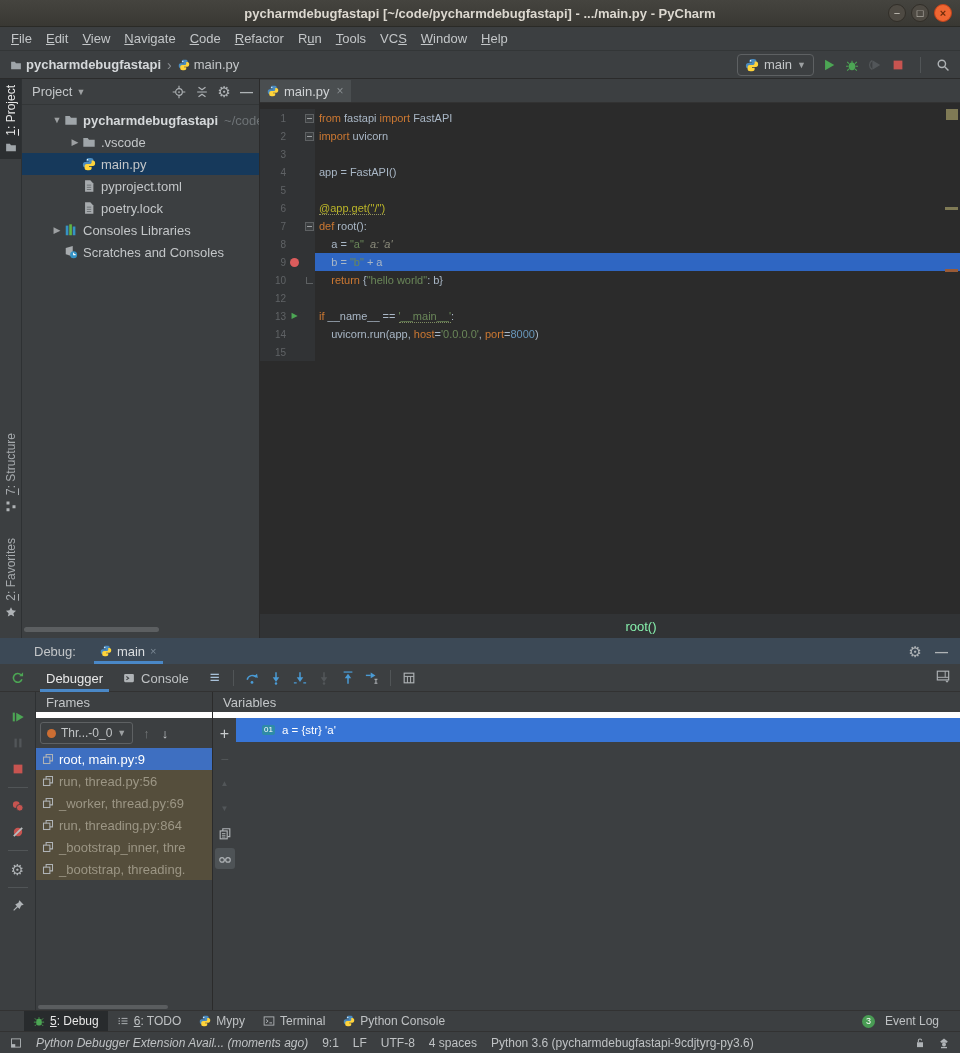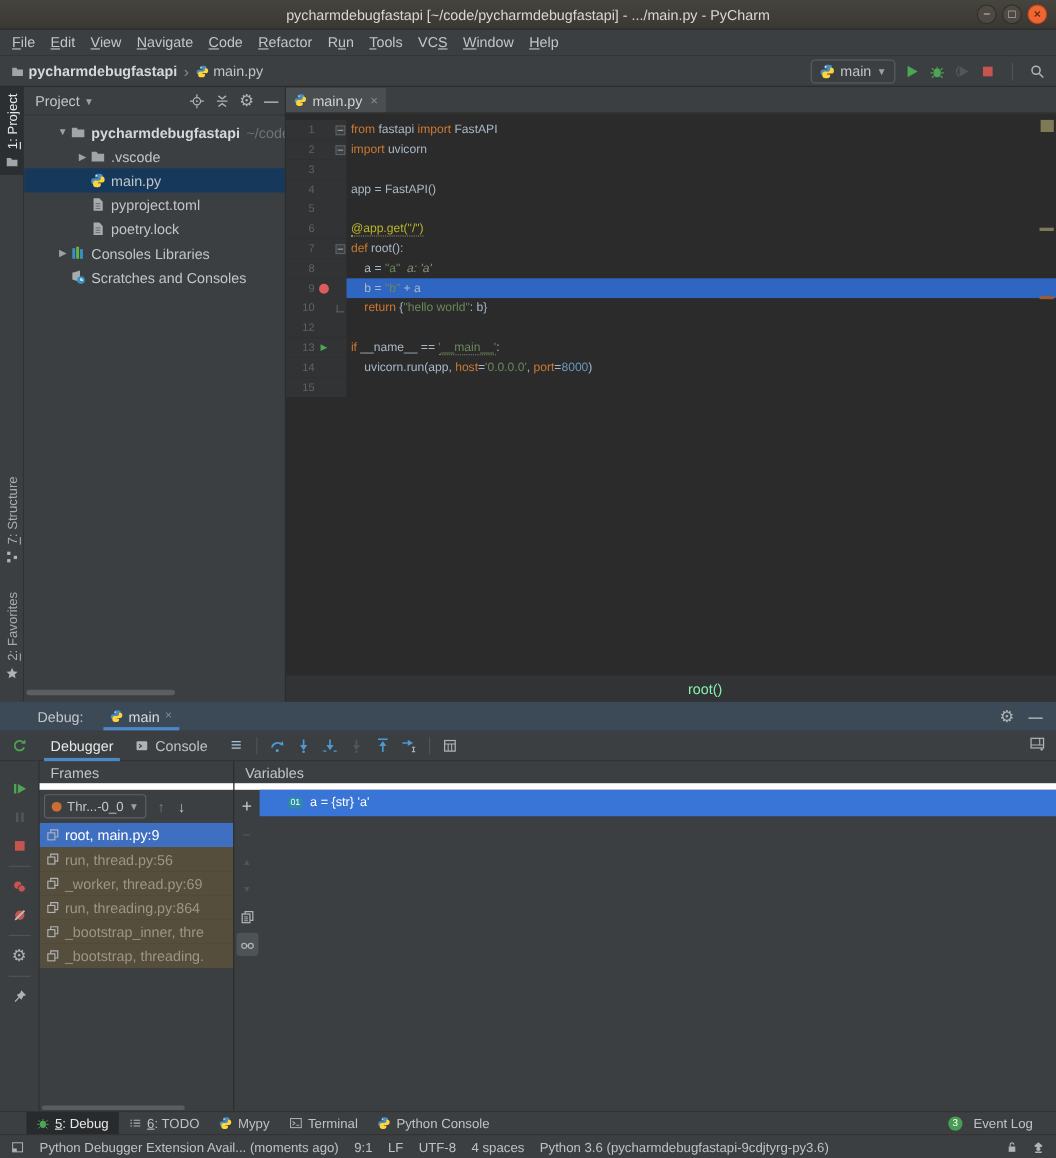--- a/index.html
+++ b/index.html
@@ -7,21 +7,21 @@
   .app{position:relative;width:960px;height:1053px;background:#3C3F41;overflow:hidden;color:#BBBBBB;font-size:13px;}
   .icn{display:inline-flex;align-items:center;justify-content:center;}
   .icn svg{width:14px;height:14px;display:block;}
   .icn.sz12 svg{width:12px;height:12px;}
   .dis{opacity:.45;}
   .vsep{width:1px;height:16px;background:#515557;margin:0 6px;}
   u{text-decoration:underline;}
 
   
   .titlebar{height:27px;background:linear-gradient(#45443F,#393833);display:flex;align-items:center;position:relative;border-bottom:1px solid #2A2A26;}
-  .titlebar .title{flex:1;text-align:center;font-weight:normal;font-size:13px;color:#DCD8D0;}
+  .titlebar .title{flex:1;text-align:center;font-weight:bold;font-size:13px;color:#DCD8D0;}
   .winbtns{position:absolute;right:8px;top:4px;display:flex;gap:5px;}
   .wbtn{width:18px;height:18px;border-radius:50%;background:#4E4A43;border:1px solid #312E28;color:#CFCBC3;font-size:11px;line-height:16px;text-align:center;cursor:default;}
   .wbtn.close{background:#EF6632;border-color:#C2431B;color:#6E2D0C;font-weight:bold;}
 
   
   .menubar{height:24px;display:flex;align-items:center;padding-left:4px;background:#3C3F41;border-bottom:1px solid #333637;}
   .menu-item{padding:0 7px;height:100%;line-height:24px;color:#C3C6C8;cursor:default;}
 
   
   .navbar{height:28px;display:flex;align-items:center;background:#3C3F41;border-bottom:1px solid #2B2B2B;padding:0 10px;}
@@ -140,21 +140,21 @@
   .vbadge{display:inline-block;background:#2E8BA6;color:#fff;font-size:8px;font-family:"Liberation Sans",sans-serif;padding:1px 2px;border-radius:2px;margin-right:7px;line-height:1;}
 
   
   .bottombar{height:21px;border-top:1px solid #323232;display:flex;align-items:center;padding-left:24px;font-size:12px;}
   .bb-item{display:flex;align-items:center;gap:5px;padding:0 9px;height:100%;color:#BFC2C4;}
   .bb-item .icn svg{width:12px;height:12px;}
   .bb-item.sel{background:#282B2D;color:#E8E8E8;}
   .bb-right{margin-left:auto;display:flex;align-items:center;padding-right:12px;}
   .badge-green{width:13px;height:13px;border-radius:50%;background:#499C54;color:#fff;font-size:9px;display:inline-flex;align-items:center;justify-content:center;margin-right:5px;}
   .statusbar{height:22px;border-top:1px solid #323232;display:flex;align-items:center;padding:0 10px;font-size:12px;color:#BFC2C4;gap:14px;}
-  .sb-msg{white-space:nowrap;}
+  .sb-msg{white-space:nowrap;font-style:italic;}
   .sb-item{white-space:nowrap;}
   .sb-spacer{flex:1;}
   .sb-icons{display:flex;align-items:center;gap:12px;}
   .gear{color:#AFB3B6;font-size:15px;line-height:1;}
   .hide-glyph{color:#AFB3B6;font-weight:bold;}
 </style>
 </head>
 <body>
 
 <div class="app">

